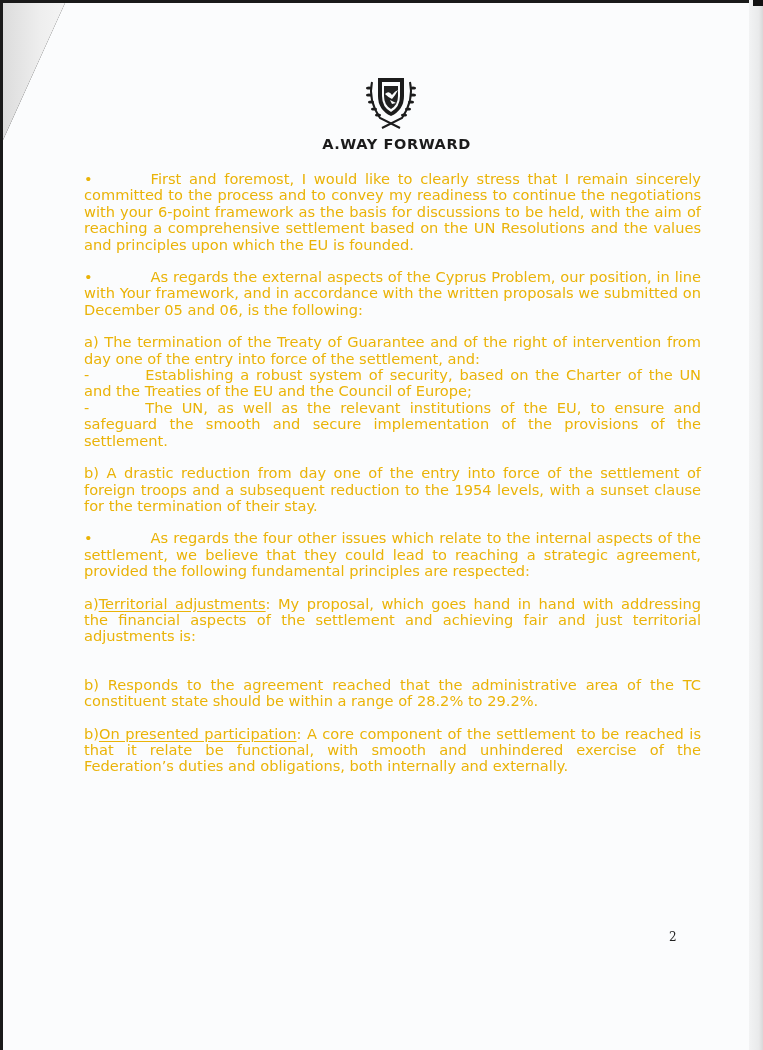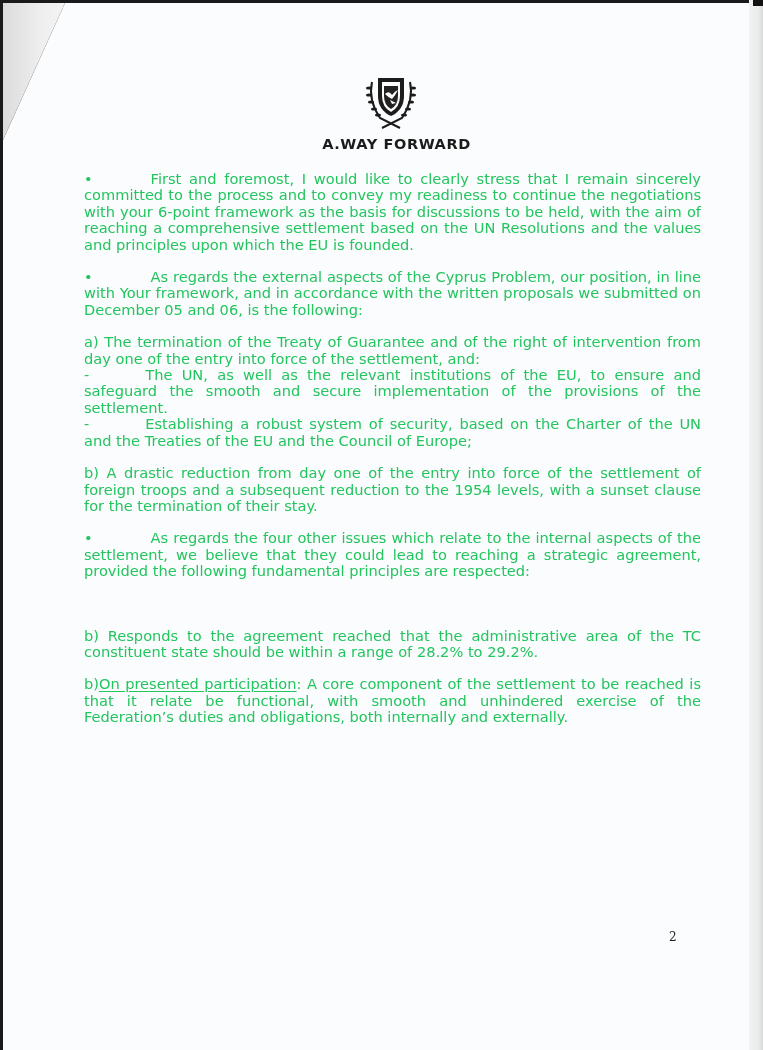--- a/index.html
+++ b/index.html
@@ -24,21 +24,21 @@
     background: linear-gradient(90deg, #f2f3f4 0%, #e9eaeb 70%, #d8d8d8 100%);
   }
   .right-corner { position:absolute; right:0; top:0; width:10px; height:6px; background:#111; }
   .emblem { position: absolute; left: 362px; top: 74px; width: 58px; height: 58px; }
   .title {
     position: absolute; left: 0; width: 793px; top: 136px; text-align: center;
     font-weight: bold; font-size: 14.5px; letter-spacing: 0.6px; color: #1b1b1b;
   }
   .content {
     position: absolute; left: 84px; top: 171px; width: 617px;
-    font-size: 14.6px; line-height: 16.4px; color: #22c55e;
+    font-size: 14.6px; line-height: 16.4px; color: #eab308;
   }
   .p { text-align: justify; margin: 0; }
   .gap { height: 16px; }
   .tab { display: inline-block; width: 58px; }
   .tab2 { display: inline-block; width: 56px; }
   u { text-decoration: underline; text-underline-offset: 2px; }
   .pagenum {
     position: absolute; left: 669px; top: 930px;
     font-family: "DejaVu Serif", serif; font-size: 12px; color: #222;
   }
@@ -83,34 +83,37 @@
   </p>
   <div class="gap"></div>
   <p class="p">
     <span>•</span><span class="tab"></span><span>As regards the external aspects of the Cyprus Problem, our position, in line with Your framework, and in accordance with the written proposals we submitted on December 05 and 06, is the following:</span>
   </p>
   <div class="gap"></div>
   <p class="p">
     <span>a) The termination of the Treaty of Guarantee and of the right of intervention from day one of the entry into force of the settlement, and:</span>
   </p>
   <p class="p">
-    <span>-</span><span class="tab2"></span><span>The UN, as well as the relevant institutions of the EU, to ensure and safeguard the smooth and secure implementation of the provisions of the settlement.</span>
+    <span>-</span><span class="tab2"></span><span>Establishing a robust system of security, based on the Charter of the UN and the Treaties of the EU and the Council of Europe;</span>
   </p>
   <p class="p">
-    <span>-</span><span class="tab2"></span><span>Establishing a robust system of security, based on the Charter of the UN and the Treaties of the EU and the Council of Europe;</span>
+    <span>-</span><span class="tab2"></span><span>The UN, as well as the relevant institutions of the EU, to ensure and safeguard the smooth and secure implementation of the provisions of the settlement.</span>
   </p>
   <div class="gap"></div>
   <p class="p">
     <span>b) A drastic reduction from day one of the entry into force of the settlement of foreign troops and a subsequent reduction to the 1954 levels, with a sunset clause for the termination of their stay.</span>
   </p>
   <div class="gap"></div>
   <p class="p">
     <span>•</span><span class="tab"></span><span>As regards the four other issues which relate to the internal aspects of the settlement, we believe that they could lead to reaching a strategic agreement, provided the following fundamental principles are respected:</span>
   </p>
   <div class="gap"></div>
+  <p class="p">
+    <span>a)</span><u>Territorial adjustments</u><span>: My proposal, which goes hand in hand with addressing the financial aspects of the settlement and achieving fair and just territorial adjustments is:</span>
+  </p>
   <div class="gap"></div>
   <div class="gap"></div>
   <p class="p">
     <span>b) Responds to the agreement reached that the administrative area of the TC constituent state should be within a range of 28.2% to 29.2%.</span>
   </p>
   <div class="gap"></div>
   <p class="p">
     <span>b)</span><u>On presented participation</u><span>: A core component of the settlement to be reached is that it relate be functional, with smooth and unhindered exercise of the Federation’s duties and obligations, both internally and externally.</span>
   </p>
 </div>

